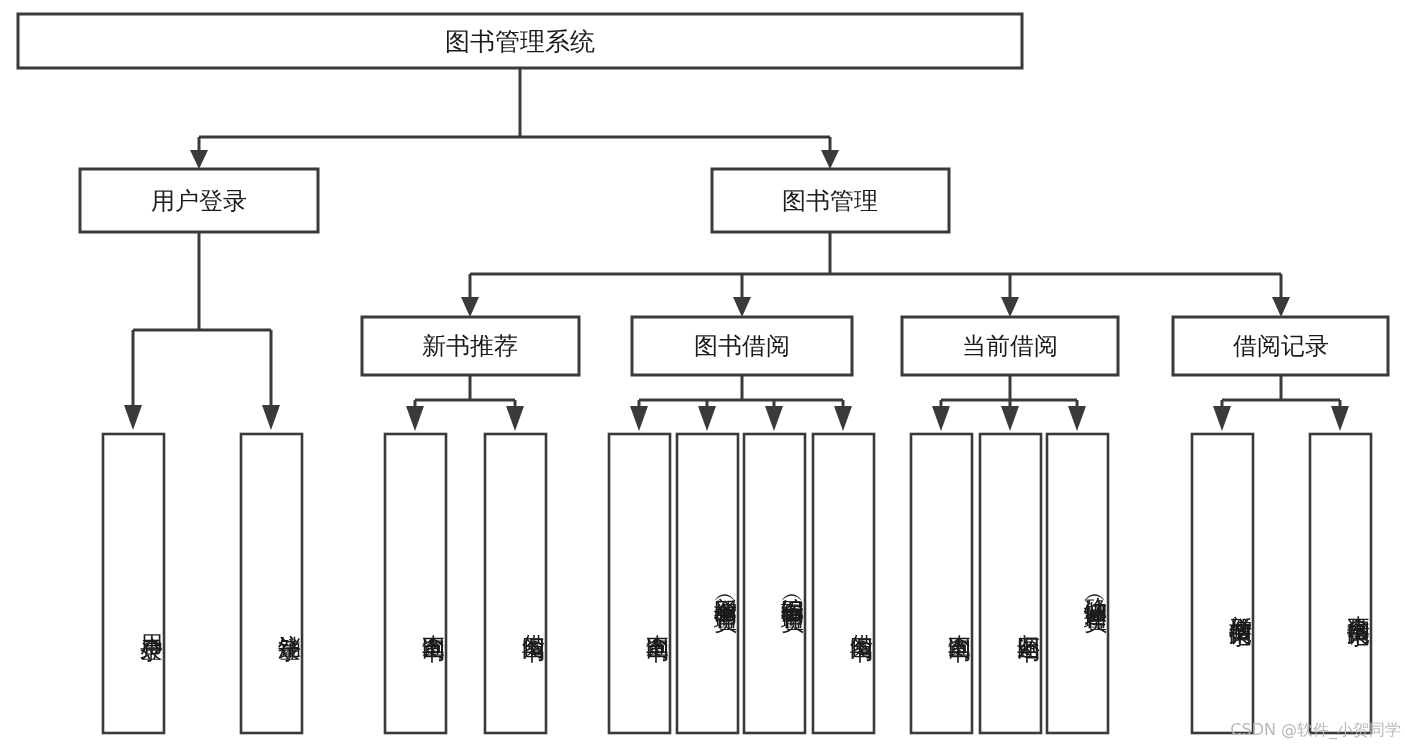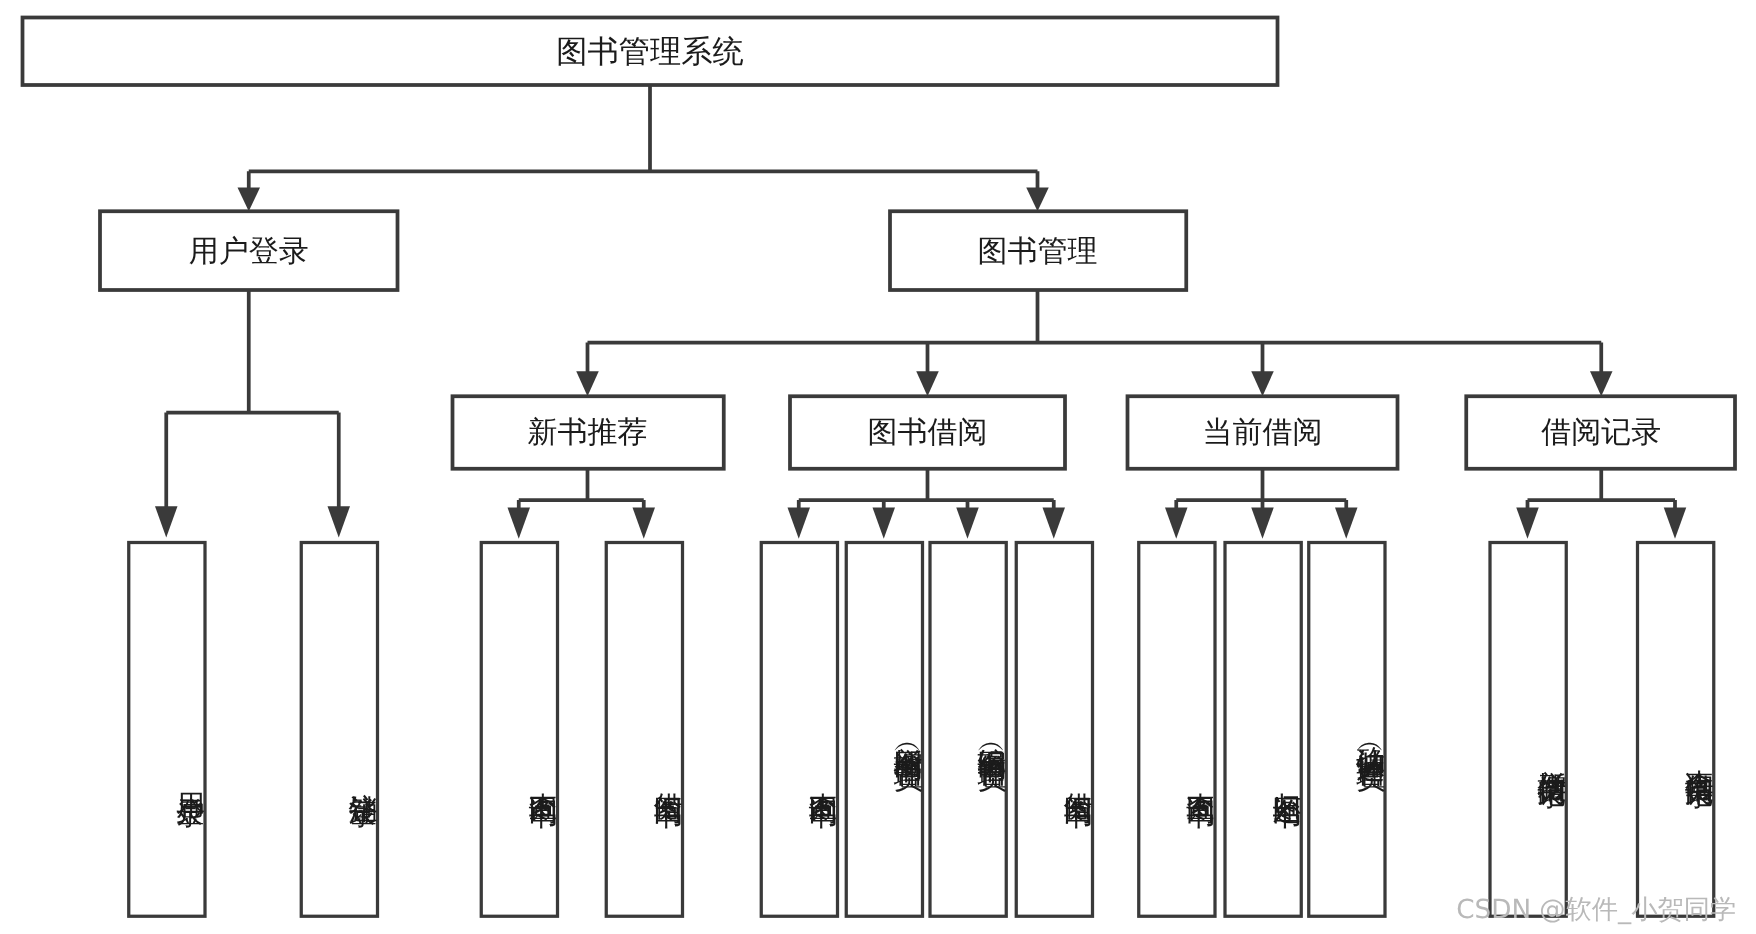--- a/index.html
+++ b/index.html
@@ -66,24 +66,24 @@
     letter-spacing: 2px;
     text-align: center;
     white-space: nowrap;
     pointer-events: none;
     display: flex;
     align-items: flex-start;
     justify-content: center;
   }
   .watermark {
     position: absolute;
-    right: 16px;
+    right: 4px;
     bottom: 6px;
     font-family: "DejaVu Sans", "Liberation Sans", sans-serif;
-    font-size: 21px;
+    font-size: 16px;
     color: #b9b9b9;
     white-space: nowrap;
     pointer-events: none;
   }
 </style>
 </head>
 <body>
 
 <div id="stage">
 

